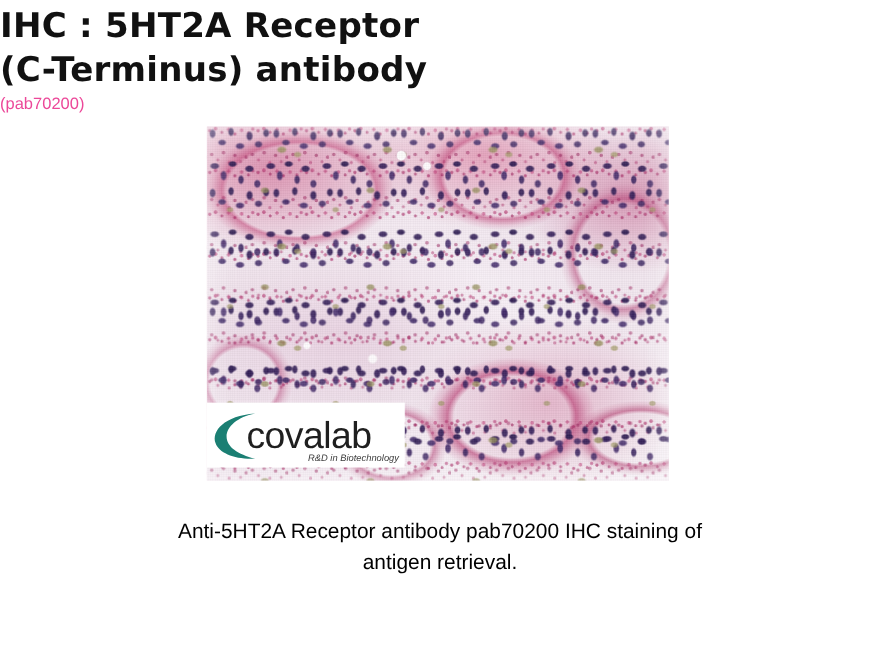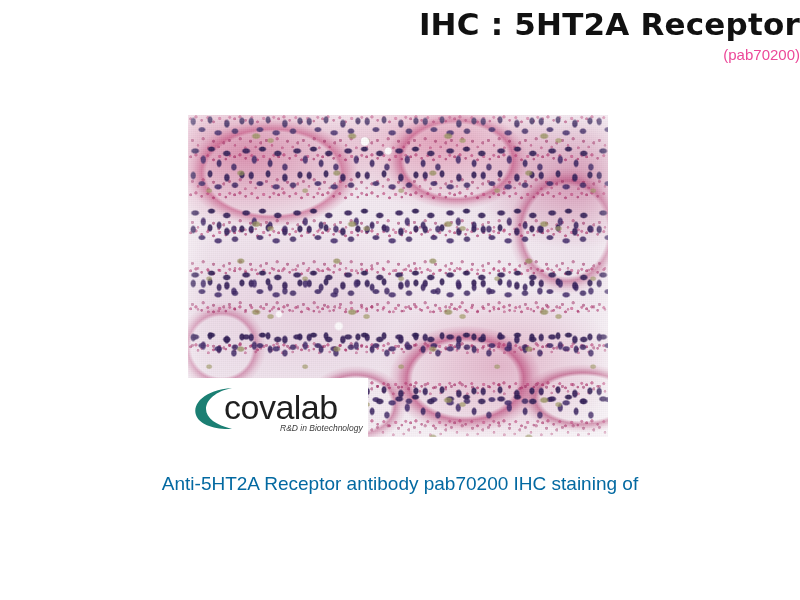--- a/index.html
+++ b/index.html
@@ -15,21 +15,21 @@
     font-family: "Liberation Sans", sans-serif;
     color: #1a1a1a;
   }
 
   
   .title-block {
     position: absolute;
     top: 4px;
     left: 0;
     width: 800px;
-    text-align: right;
+    text-align: left;
   }
   .title-line {
     font-family: "DejaVu Sans", sans-serif;
     font-weight: bold;
     font-size: 31px;
     line-height: 40px;
     letter-spacing: 0.2px;
     color: #111111;
     white-space: nowrap;
   }
@@ -160,48 +160,49 @@
   }
 
   .edge-fade {
     box-shadow: inset 0 0 26px rgba(255,255,255,0.55);
   }
 
   
   .logo-box {
     position: absolute;
     left: 0px;
-    top: 263px;
+    top: 251px;
     width: 180px;
     height: 59px;
     background: #ffffff;
     overflow: hidden;
     text-align: right;
   }
   .logo-svg { display: block; }
 
   
   .caption {
     position: absolute;
     top: 470px;
     left: 78px;
     width: 644px;
     text-align: center;
     font-family: "Liberation Sans", sans-serif;
     font-size: 19px;
     line-height: 28px;
-    color: #0369a1;
+    color: #000000;
   }
   .caption-line { white-space: nowrap; }
 </style>
 </head>
 <body>
 
 <div class="title-block">
   <div class="title-line">IHC : 5HT2A Receptor</div>
+  <div class="title-line">(C-Terminus) antibody</div>
   <div class="subtitle-line">(pab70200)</div>
 </div>
 
 <div class="micrograph">
   <div class="tissue-layer tissue-base"></div>
   <div class="tissue-layer villi"></div>
   <div class="tissue-layer speckle-a"></div>
   <div class="tissue-layer speckle-b"></div>
   <div class="tissue-layer nuclei-a"></div>
   <div class="tissue-layer nuclei-b"></div>
@@ -215,13 +216,14 @@
 
       <path d="M44 10 C 16 12, 4 26, 8 37 C 11 46, 26 52, 44 51 C 28 47, 18 40, 18 31 C 18 22, 28 13, 44 10 Z" fill="#1b7f73"></path>
       <text x="36" y="41" font-family="Liberation Sans, sans-serif" font-size="34" letter-spacing="-0.5" fill="#1f1f1f">covalab</text>
       <text x="92" y="53" font-family="Liberation Sans, sans-serif" font-size="8.5" font-style="italic" fill="#3c3c3c">R&amp;D in Biotechnology</text>
     </svg>
   </div>
 </div>
 
 <div class="caption">
   <div class="caption-line">Anti-5HT2A Receptor antibody pab70200 IHC staining of</div>
+  <div class="caption-line">antigen retrieval.</div>
 </div>
 
 </body></html>

